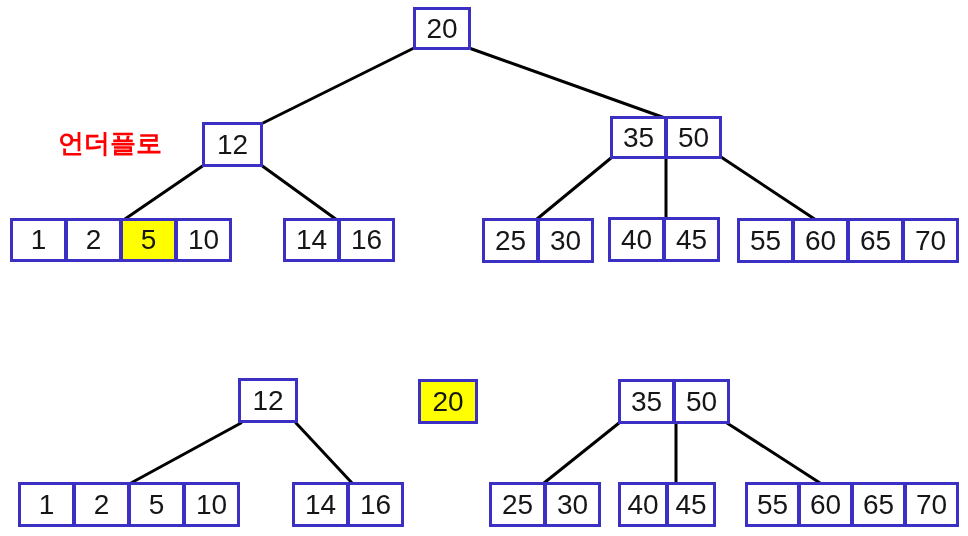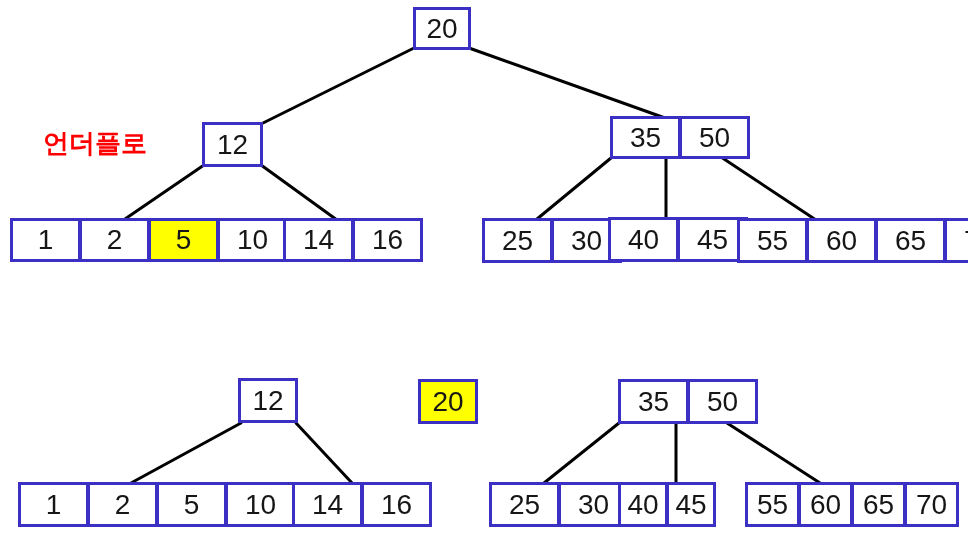--- a/index.html
+++ b/index.html
@@ -32,37 +32,37 @@
     stroke-width:3;
     stroke-linecap:round;
   }
   .node{
     position:absolute;
     display:flex;
     align-items:center;
   }
   .cell{
     box-sizing:border-box;
-    width:71px;
+    width:57px;
     height:100%;
     border:3px solid var(--node-border);
     background:#fff;
     display:flex;
     align-items:center;
     justify-content:center;
     font-size:28px;
     line-height:1;
     color:var(--key-text);
   }
   .cell + .cell{ margin-left:-2px; }
   .hl{ background:var(--highlight); }
   .w50{width:50px;} .w55{width:55px;} .w58{width:58px;} .w60{width:60px;} .w61{width:61px;}
   .annotation{
     position:absolute;
-    left:43px;
+    left:58px;
     top:126px;
     font-size:26px;
     font-weight:bold;
     color:var(--label-red);
     white-space:nowrap;
   }
 </style>
 </head>
 <body>
 

